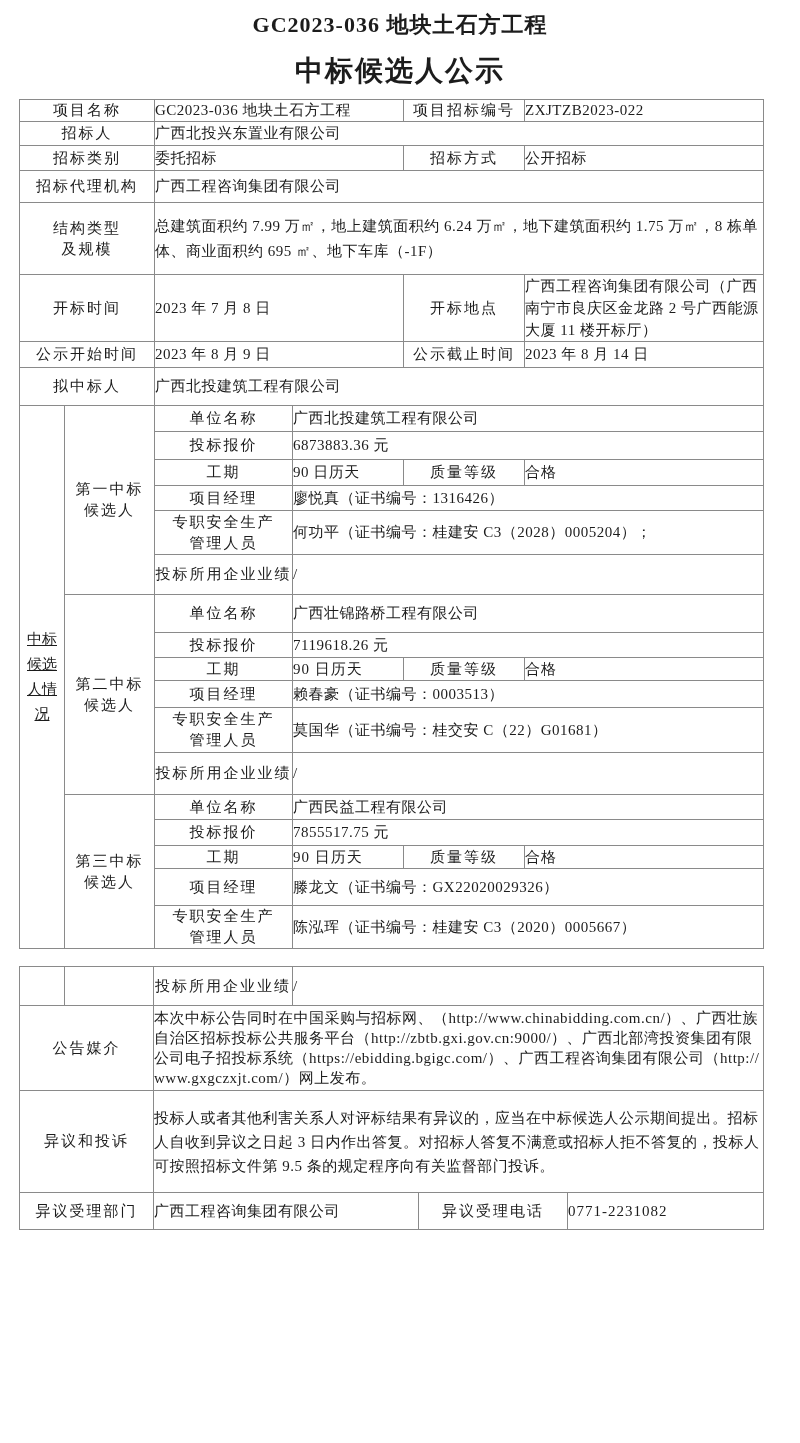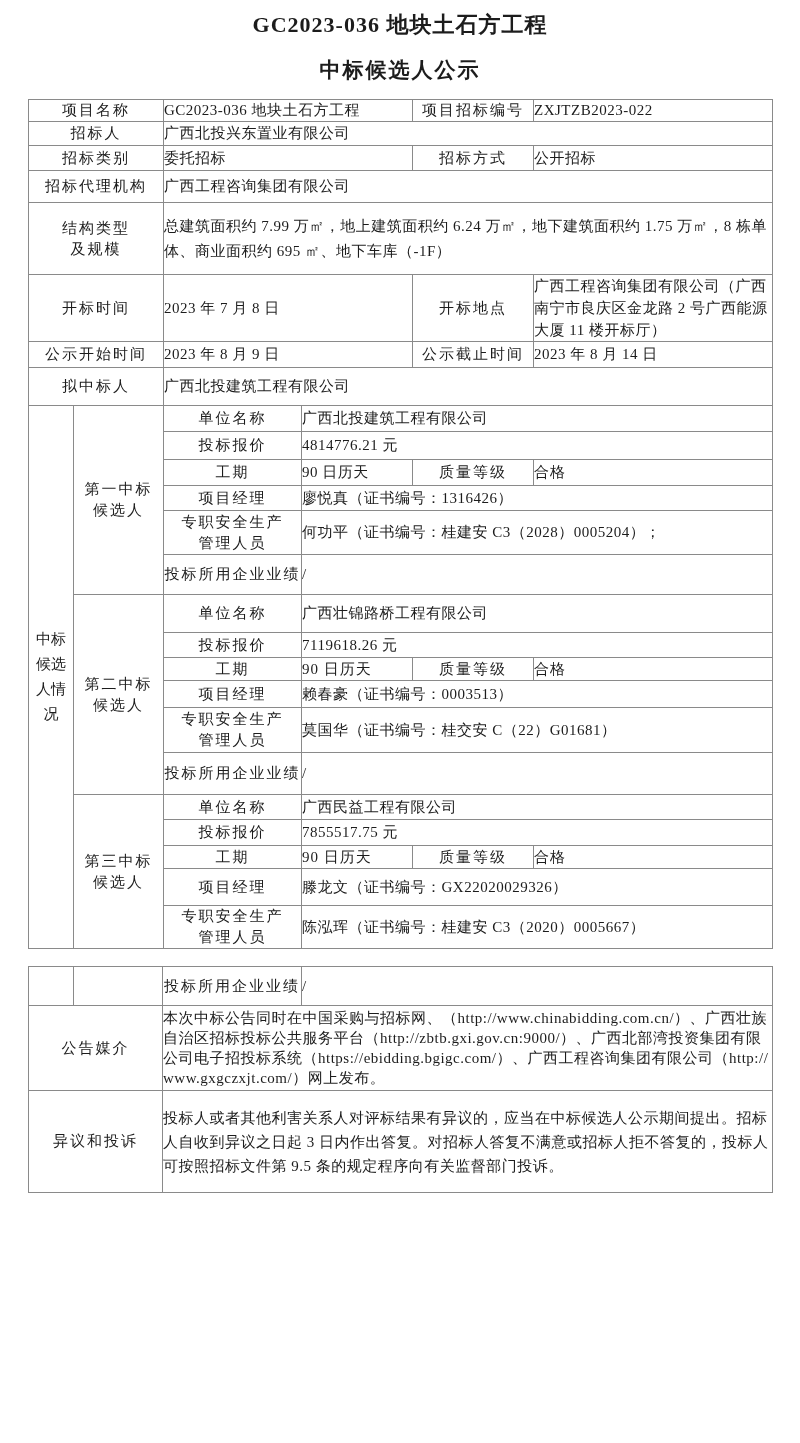--- a/index.html
+++ b/index.html
@@ -6,47 +6,47 @@
   body {
     width:800px; height:1443px; background:#ffffff;
     font-family:"Liberation Serif","DejaVu Serif",serif;
     color:#1c1c1c;
   }
   .title {
     text-align:center; font-size:22px; font-weight:bold;
     margin:12px 0 0 0; letter-spacing:1px; line-height:26px;
   }
   .subtitle {
-    text-align:center; font-size:21px; font-weight:bold;
+    text-align:center; font-size:28px; font-weight:bold;
     margin:20px 0 4px 0; letter-spacing:2px; line-height:25px;
   }
   table.doc {
     border-collapse:collapse; table-layout:fixed;
-    width:744px; margin:16px 0 0 28px;
+    width:744px; margin:16px 0 0 19px;
   }
   table.doc.second { margin-top:17px; }
   table.doc td {
     border:1px solid #8a8a8a; font-size:15px;
     vertical-align:middle; padding:0; overflow:hidden;
   }
   .lbl {
     text-align:center; letter-spacing:2px; white-space:pre-line;
     line-height:21px; padding:1px 2px;
   }
   .val {
     text-align:left; padding:2px 8px; letter-spacing:0.5px;
     line-height:21px; word-break:break-all; white-space:pre-line;
   }
   .ctr { text-align:left; letter-spacing:1px; }
   .slash { padding-left:24px; }
   .leftlbl {
     text-align:left; letter-spacing:1px; padding:2px 3px 2px 5px;
     line-height:24px; white-space:pre-line;
   }
-  .vert { letter-spacing:0; line-height:25px; padding:1px 5px; word-break:break-all; }
+  .vert { letter-spacing:0; line-height:25px; padding:1px 5px; word-break:break-all;text-decoration:underline; }
   .graybreak { border-bottom:3px solid #c6c6c6; }
   .media-val { line-height:20px; }
   .obj-val { line-height:24px; }
 </style>
 </head>
 <body>
 
 <h1 class="title">GC2023-036 地块土石方工程</h1>
 <h2 class="subtitle">中标候选人公示</h2>
 
@@ -107,21 +107,21 @@
 候选
 人情
 况</td>
     <td class="lbl" rowspan="6">第一中标
 候选人</td>
     <td class="lbl">单位名称</td>
     <td colspan="3" class="val">广西北投建筑工程有限公司</td>
   </tr>
   <tr style="height:28px">
     <td class="lbl">投标报价</td>
-    <td colspan="3" class="val">4814776.21 元</td>
+    <td colspan="3" class="val">6873883.36 元</td>
   </tr>
   <tr style="height:26px">
     <td class="lbl">工期</td>
     <td class="val">90 日历天</td>
     <td class="lbl">质量等级</td>
     <td class="ctr">合格</td>
   </tr>
   <tr style="height:25px">
     <td class="lbl">项目经理</td>
     <td colspan="3" class="val">廖悦真（证书编号：1316426）</td>
@@ -211,14 +211,20 @@
     <td colspan="3" class="val slash">/</td>
   </tr>
   <tr style="height:85px">
     <td colspan="2" class="lbl">公告媒介</td>
     <td colspan="4" class="val media-val">本次中标公告同时在中国采购与招标网、（http://www.chinabidding.com.cn/）、广西壮族自治区招标投标公共服务平台（http://zbtb.gxi.gov.cn:9000/）、广西北部湾投资集团有限公司电子招投标系统（https://ebidding.bgigc.com/）、广西工程咨询集团有限公司（http://www.gxgczxjt.com/）网上发布。</td>
   </tr>
   <tr style="height:102px">
     <td colspan="2" class="lbl">异议和投诉</td>
     <td colspan="4" class="val obj-val">投标人或者其他利害关系人对评标结果有异议的，应当在中标候选人公示期间提出。招标人自收到异议之日起 3 日内作出答复。对招标人答复不满意或招标人拒不答复的，投标人可按照招标文件第 9.5 条的规定程序向有关监督部门投诉。</td>
   </tr>
+  <tr style="height:37px">
+    <td colspan="2" class="lbl">异议受理部门</td>
+    <td colspan="2" class="val">广西工程咨询集团有限公司</td>
+    <td class="lbl">异议受理电话</td>
+    <td class="ctr">0771-2231082</td>
+  </tr>
 </tbody>
   </table>
 
 </body></html>

